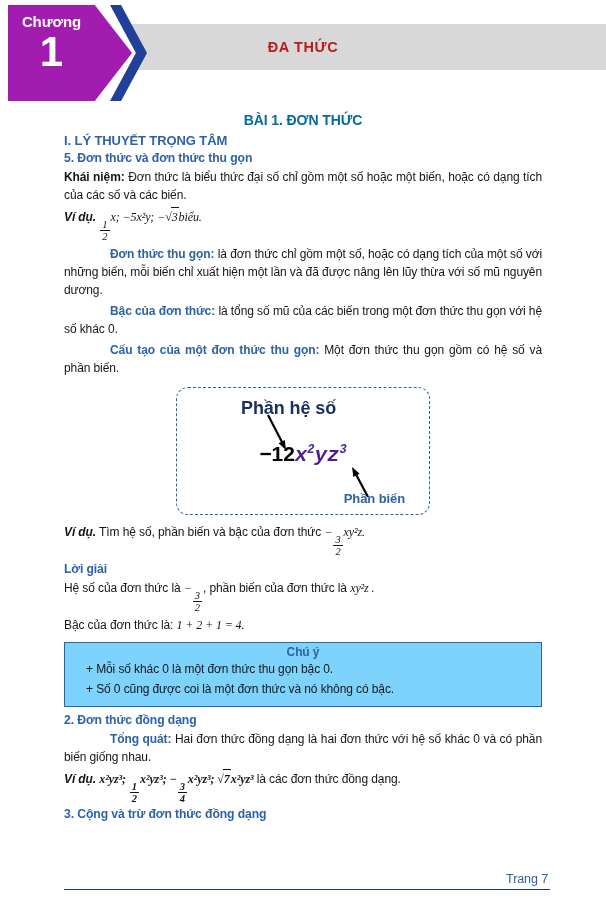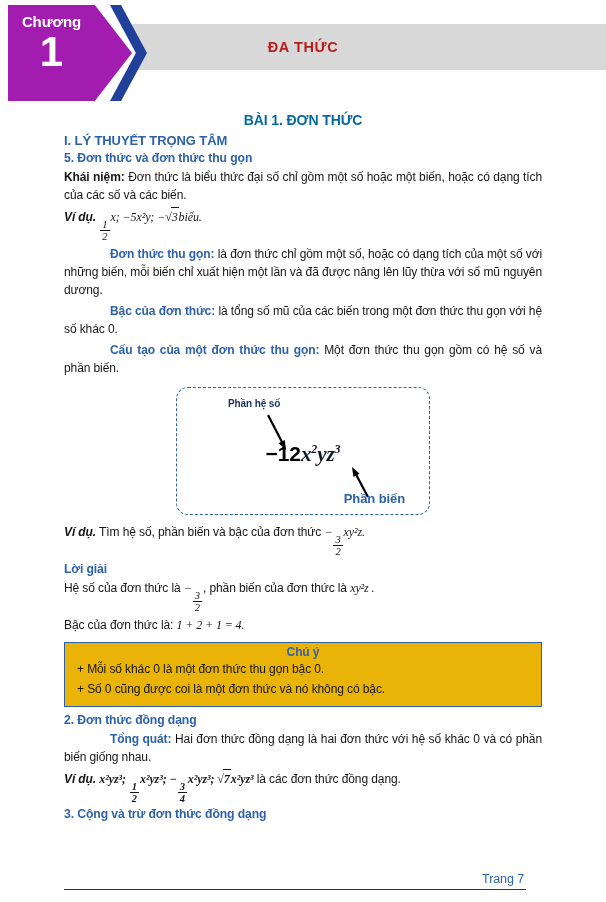--- a/index.html
+++ b/index.html
@@ -40,38 +40,38 @@
   .fnum{padding:0 2px;}
   .fden{padding:0 2px;border-top:1px solid currentColor;}
   .sqrt{display:inline-flex;align-items:baseline;}
   .rad{font-style:normal;margin-right:-1px;}
   .sqrt-arg{border-top:1px solid currentColor;padding:0 1px;}
   .mline{line-height:1.2;}
 
   
   .diagram{position:relative;width:252px;height:126px;margin:10px auto 8px;
            border:1.6px dashed #2d62a8;border-radius:12px;}
-  .dg-coeff-label{position:absolute;top:10px;left:51px;font-weight:bold;color:#17305e;font-size:10px;}
+  .dg-coeff-label{position:absolute;top:10px;left:64px;font-weight:bold;color:#17305e;font-size:18px;}
   .dg-arrow1{position:absolute;top:24px;left:86px;}
   .dg-expr{position:absolute;top:54px;left:0;right:0;text-align:center;font-size:21px;font-weight:bold;}
   .dg-coeff{color:#000;font-family:"Liberation Sans",sans-serif;}
-  .dg-vars{color:#0f172a;font-family:Liberation Serif, serif;font-style:italic;}
+  .dg-vars{color:#4c1d95;font-family:Liberation Mono, monospace;font-style:italic;}
   .dg-vars sup{font-size:12px;}
   .dg-arrow2{position:absolute;top:76px;left:168px;}
   .dg-var-label{position:absolute;bottom:8px;right:24px;font-weight:bold;color:#2d62a8;font-size:13px;}
 
   .solution-title{margin:5px 0 3px;color:#2d62a8;font-weight:bold;font-size:12.2px;}
 
   
-  .note-box{margin:8px 0 6px;border:1.4px solid #2d62a8;background:#eab308;padding:2px 8px 6px;}
+  .note-box{margin:8px 0 6px;border:1.4px solid #2d62a8;background:#7dd3fc;padding:2px 8px 6px;}
   .note-title{text-align:center;color:#2d62a8;font-weight:bold;}
-  .note-line{margin:2px 4px;line-height:1.45;}
+  .note-line{margin:2px 13px;line-height:1.45;}
 
   
-  .pg-footer{position:absolute;left:64px;right:80px;bottom:12px;}
+  .pg-footer{position:absolute;left:64px;right:56px;bottom:12px;}
   .pg-num{text-align:right;color:#2d62a8;font-size:12.5px;padding-right:2px;margin-bottom:3px;}
   .pg-rule{border-top:1.6px solid #1f3864;height:0;}
 </style>
 </head>
 <body>
 
 <div class="page">
 
   <header class="hdr">
     <div class="hdr-band"></div>

